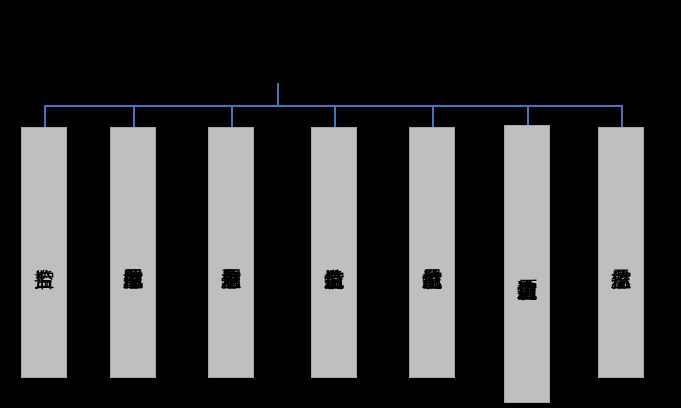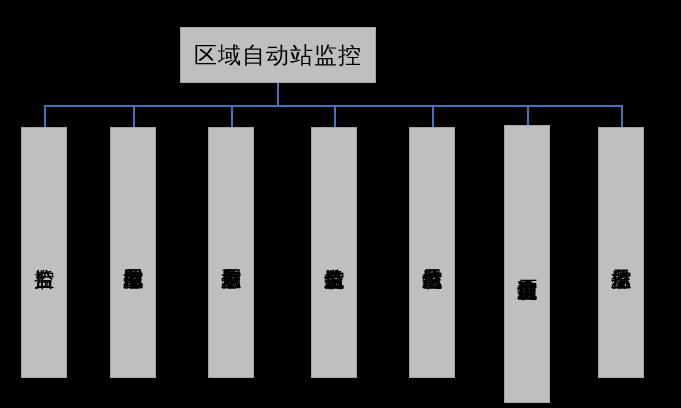--- a/index.html
+++ b/index.html
@@ -44,21 +44,20 @@
     background: #4472c4;
   }
   .conn-v { width: 2px; }
   .conn-h { height: 2px; }
 </style>
 </head>
 <body>
 
 <div id="canvas">
 
-  <div class="node node-root" style="left:180px; top:27px; width:196px; height:56px;">区域自动站监控</div>
 
   <div class="connector conn-v" style="left:277px; top:83px; height:24px;"></div>
 
   <div class="connector conn-h" style="left:44px; top:105px; width:579px;"></div>
 
   <div class="connector conn-v" style="left:44px; top:105px; height:22px;"></div>
   <div class="connector conn-v" style="left:133px; top:105px; height:22px;"></div>
   <div class="connector conn-v" style="left:231px; top:105px; height:22px;"></div>
   <div class="connector conn-v" style="left:334px; top:105px; height:22px;"></div>
   <div class="connector conn-v" style="left:432px; top:105px; height:22px;"></div>

